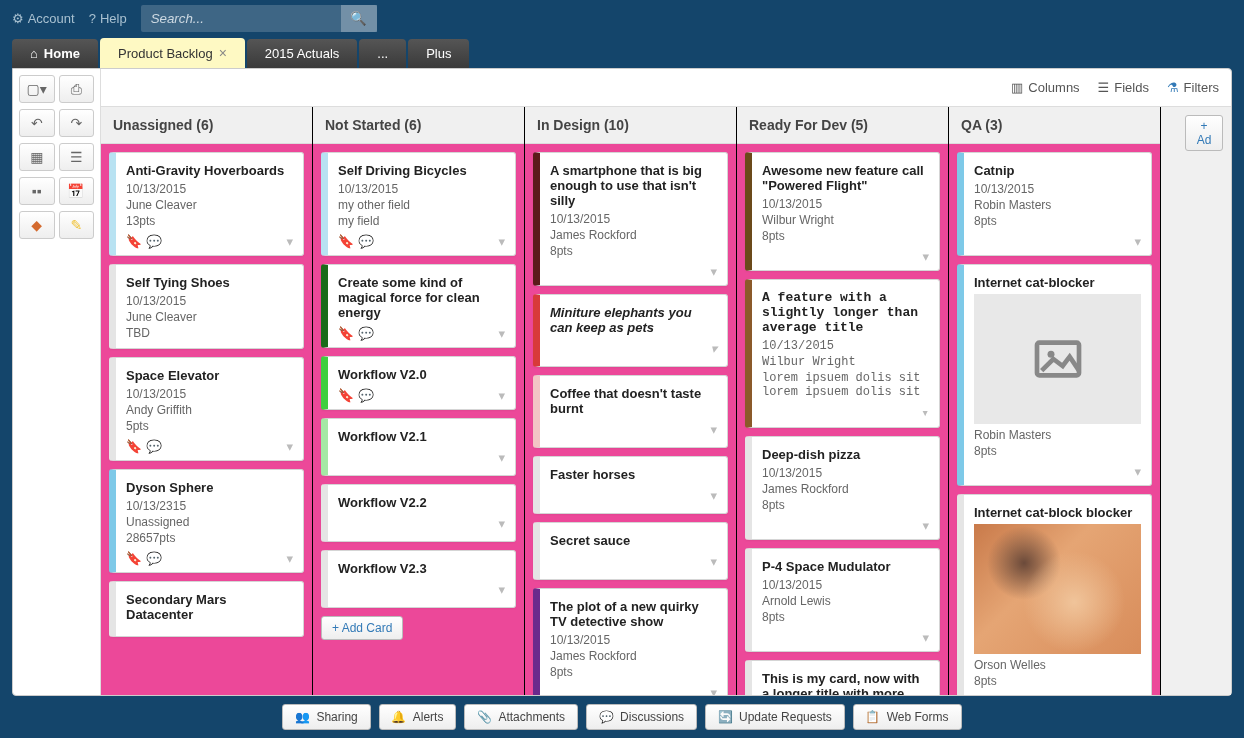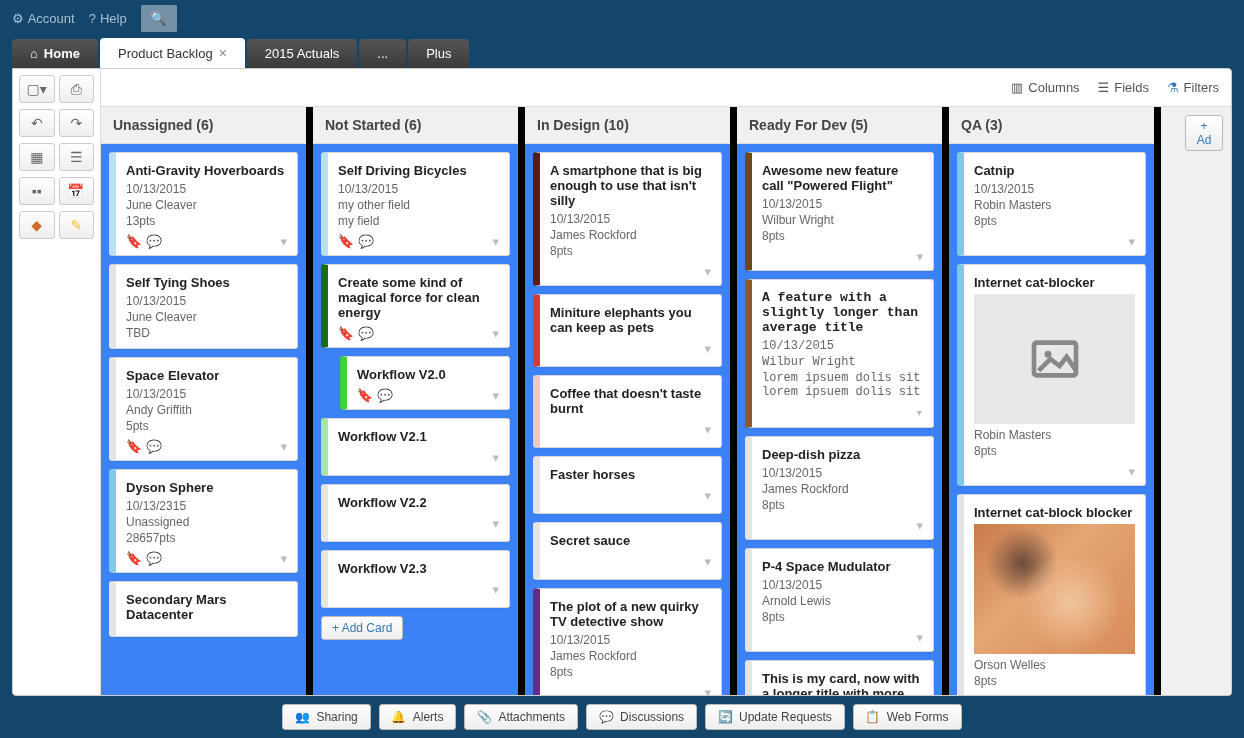--- a/index.html
+++ b/index.html
@@ -12,39 +12,39 @@
 .topbar .search { background: transparent; border: none; padding: 6px 10px; color: #fff; width: 200px; font-style: italic; }
 .topbar .search::placeholder { color: #cdd9e2; }
 .topbar .search-btn { background: rgba(255,255,255,0.28); border: none; padding: 6px 10px; cursor: pointer; color: #fff; }
 .brand { margin-left: auto; display: flex; align-items: center; color: #fff; font-size: 26px; font-weight: 300; gap: 8px; }
 .brand-icon { width: 30px; height: 30px; background: #fff; display: flex; align-items: center; justify-content: center; border-radius: 2px; }
 
 
 .tabbar { display: flex; background: #14456b; padding: 0 12px; height: 32px; align-items: flex-end; }
 .tab { background: #3a3a3a; background: linear-gradient(#555,#3a3a3a); color: #fff; padding: 7px 18px; margin-right: 2px; border-radius: 4px 4px 0 0; font-size: 13px; cursor: pointer; display: flex; align-items: center; gap: 6px; }
 .tab.home { font-weight: bold; }
-.tab.active { background: #ffffff; color: #333; }
+.tab.active { background: #fef9c3; color: #333; }
 .tab .close-x { color: #888; font-size: 14px; }
 
 
 .frame { background: #fff; margin: 0 12px 6px 12px; border-radius: 0 4px 4px 4px; display: flex; height: calc(100vh - 110px); border: 1px solid #ccc; }
 
 
 .left-tools { width: 88px; border-right: 1px solid #ddd; padding: 6px; display: flex; flex-direction: column; gap: 6px; }
 .tool-row { display: flex; gap: 4px; }
 .tool-btn { flex: 1; height: 28px; border: 1px solid #ccc; background: linear-gradient(#fff,#eee); border-radius: 3px; cursor: pointer; display: flex; align-items: center; justify-content: center; color: #666; font-size: 14px; }
 
 
 .board-wrap { flex: 1; display: flex; flex-direction: column; overflow: hidden; }
 .view-bar { height: 38px; border-bottom: 1px solid #ddd; display: flex; align-items: center; justify-content: flex-end; padding: 0 12px; gap: 18px; color: #555; font-size: 13px; }
 .view-bar .vbtn { display: flex; align-items: center; gap: 5px; cursor: pointer; }
 .add-col { border: 1px solid #bbb; background: linear-gradient(#fff,#eee); padding: 3px 6px; border-radius: 3px; color: #337ab7; font-size: 12px; margin-left: 16px; }
 
 .board { flex: 1; display: flex; overflow-x: auto; background: #f0f0f0; padding: 0; }
-.col { min-width: 212px; width: 212px; border-right: 7px solid #000000; display: flex; flex-direction: column; background: #3b82f6; }
+.col { min-width: 212px; width: 212px; border-right: 1px solid #000000; display: flex; flex-direction: column; background: #ec4899; }
 .col:last-child { border-right: none; }
 .col-head { padding: 10px 12px; font-weight: bold; font-size: 14px; border-bottom: 1px solid #ddd; color: #444; background: #f0f0f0; flex-shrink: 0; }
 .col-body { flex: 1; overflow-y: auto; padding: 8px; display: flex; flex-direction: column; gap: 8px; }
 
 .card { background: #fff; border: 1px solid #d5d5d5; border-radius: 3px; padding: 10px 10px 6px 10px; position: relative; border-left-width: 7px; box-shadow: 0 1px 2px rgba(0,0,0,0.05); }
 .card .title { font-weight: bold; font-size: 13px; margin-bottom: 4px; color: #222; }
 .card .meta { font-size: 12px; color: #666; margin-bottom: 2px; }
 .card .footer { display: flex; justify-content: space-between; align-items: center; margin-top: 6px; color: #bbb; font-size: 13px; }
 .card .chev { color: #bbb; cursor: pointer; }
 .card.simple { padding: 10px; }
@@ -60,43 +60,44 @@
 
 
 .bottombar { display: flex; justify-content: center; gap: 8px; padding: 2px 0 6px 0; }
 .bbtn { background: linear-gradient(#fff,#eee); border: 1px solid #bbb; border-radius: 3px; padding: 5px 12px; font-size: 12px; display: flex; align-items: center; gap: 6px; cursor: pointer; color: #444; }
 
 
 .s-lightblue { border-left-color: #b8e2f2; }
 .s-none { border-left-color: #e5e5e5; }
 .s-blue { border-left-color: #7ec9e8; }
 .s-darkgreen { border-left-color: #1a6b1a; }
-.s-green { border-left-color: #3fcf3f; margin-left: 19px; }
+.s-green { border-left-color: #3fcf3f; }
 .s-ltgreen { border-left-color: #a5e8a5; }
 .s-maroon { border-left-color: #5c1a1a; }
-.s-red { border-left-color: #d83a3a; }
+.s-red { border-left-color: #d83a3a; font-style: italic; }
 .s-pink { border-left-color: #f3c5c5; }
 .s-purple { border-left-color: #6a2a8c; }
 .s-brown { border-left-color: #6b4a1a; }
 .s-brown2 { border-left-color: #8b5a2a; font-family: Liberation Mono, monospace; }
 .s-cyan { border-left-color: #7ec9e8; }
 </style>
 </head>
 <body>
 
 <div class="topbar">
   <a href="#">
       <span>⚙</span>
       <span>Account</span>
     </a>
   <a href="#">
       <span>?</span>
       <span>Help</span>
     </a>
   <div class="search-wrap">
+    <input class="search" placeholder="Search..." style="">
     <button class="search-btn"><span>🔍</span></button>
   </div>
 </div>
 
 <div class="tabbar" id="tabbar">
     <div class="tab home">
       <span>⌂</span>
       <span>Home</span>
     </div>
     <div class="tab active">

